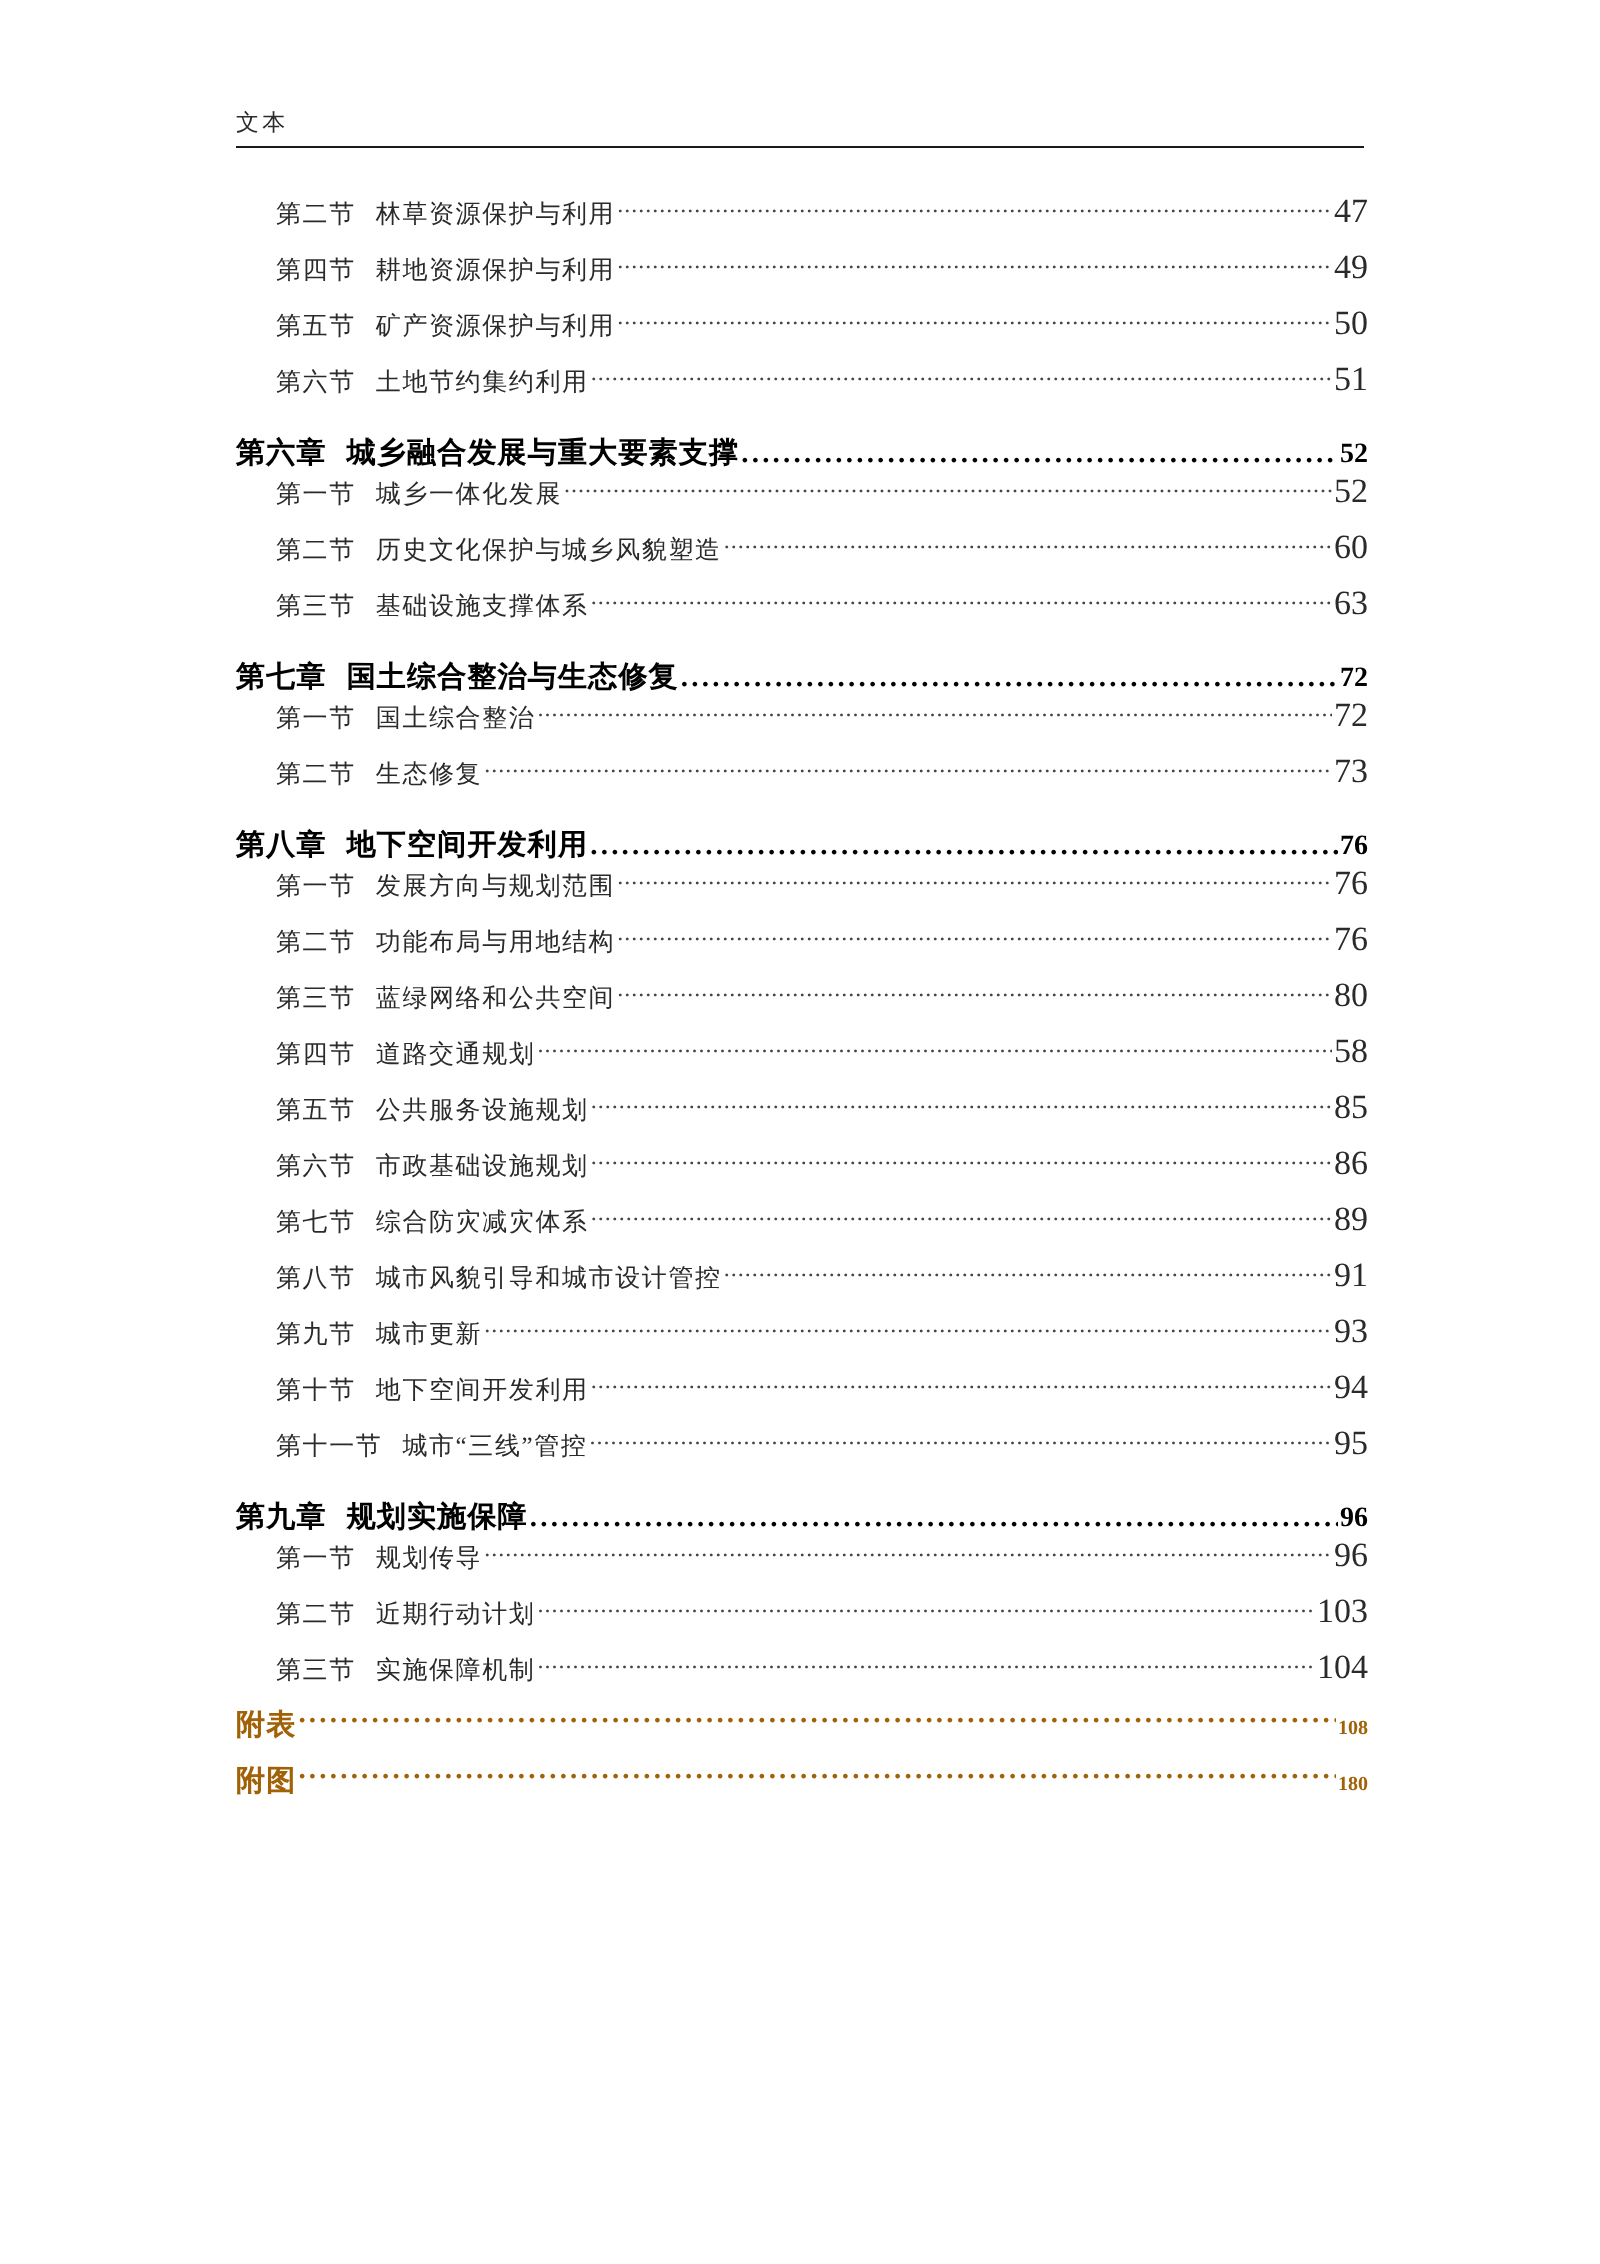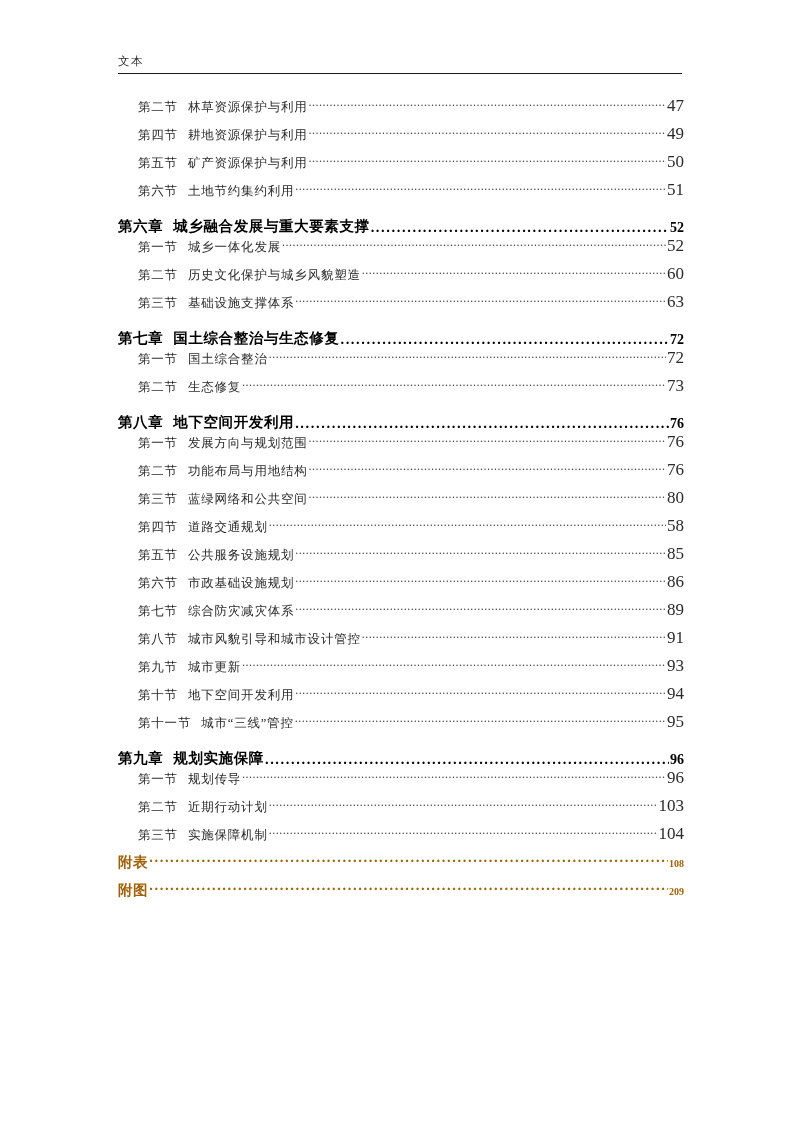--- a/index.html
+++ b/index.html
@@ -275,15 +275,15 @@
       <span class="toc-page">104</span>
     </div>
     <div class="toc-row lvl-appendix">
       <span class="toc-label"><span>附表</span></span>
       <span class="toc-leader"></span>
       <span class="toc-page">108</span>
     </div>
     <div class="toc-row lvl-appendix">
       <span class="toc-label"><span>附图</span></span>
       <span class="toc-leader"></span>
-      <span class="toc-page">209</span>
+      <span class="toc-page">180</span>
     </div>
   </div>
 
 </body></html>

